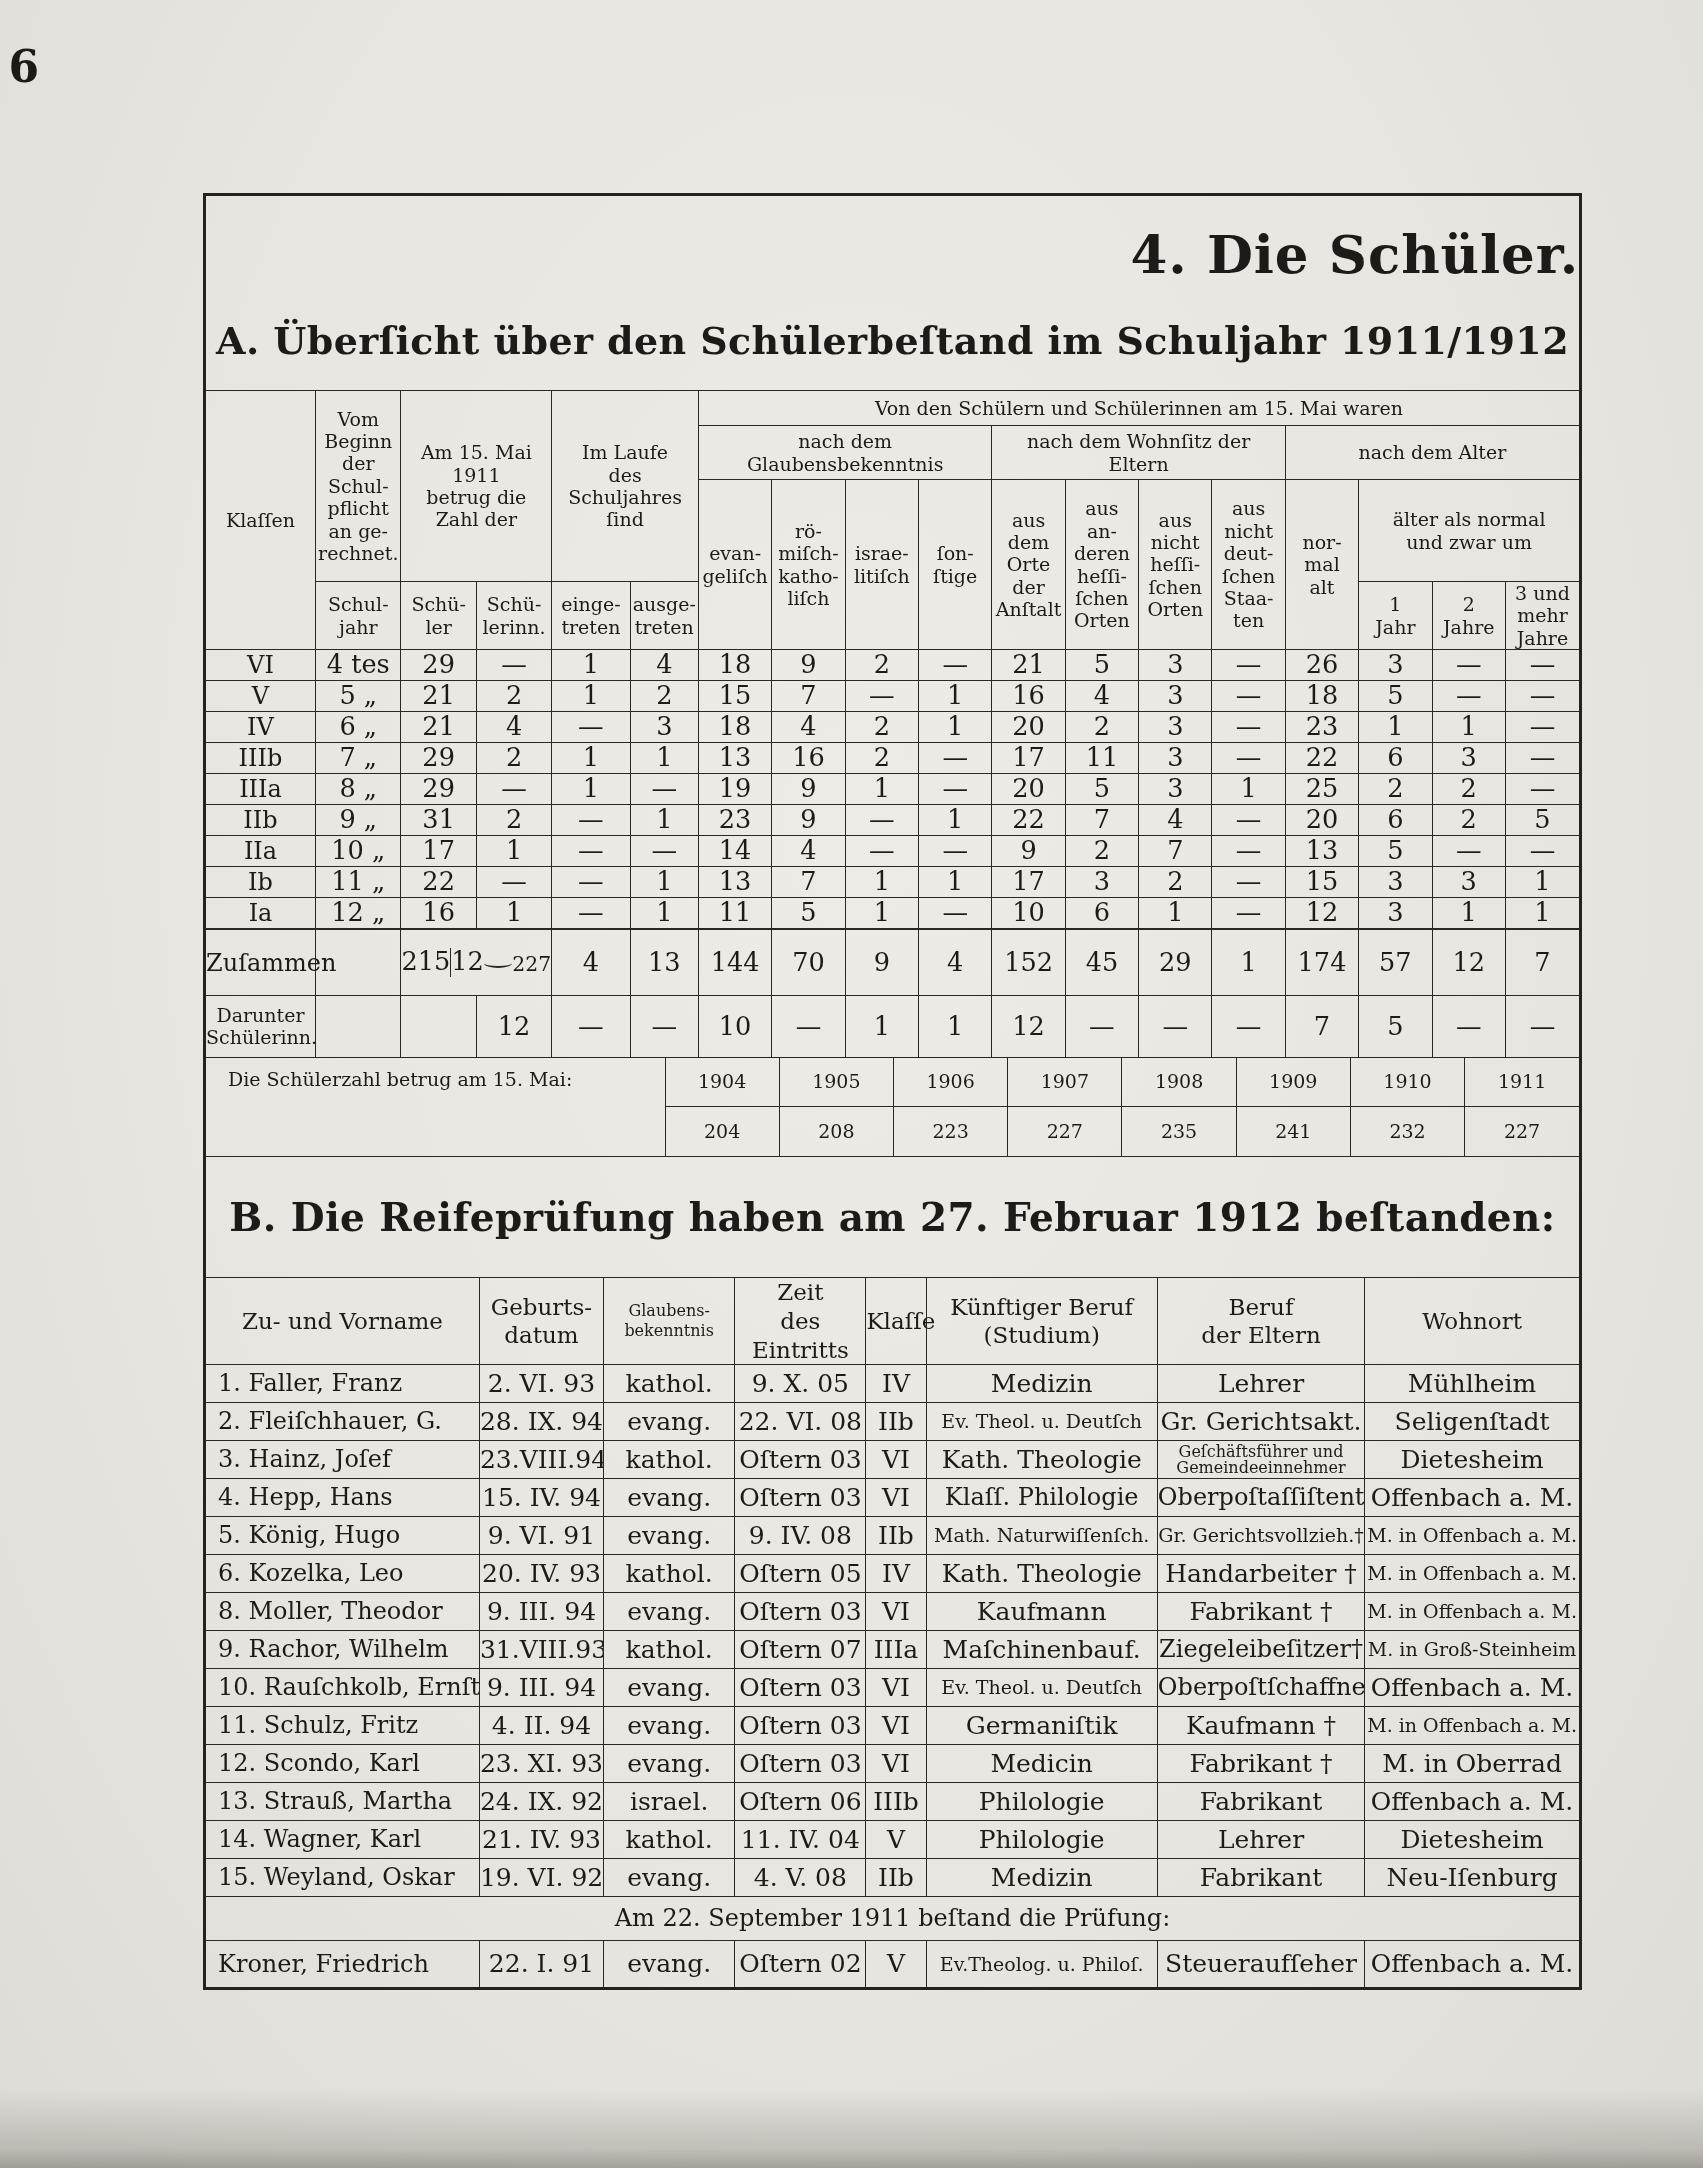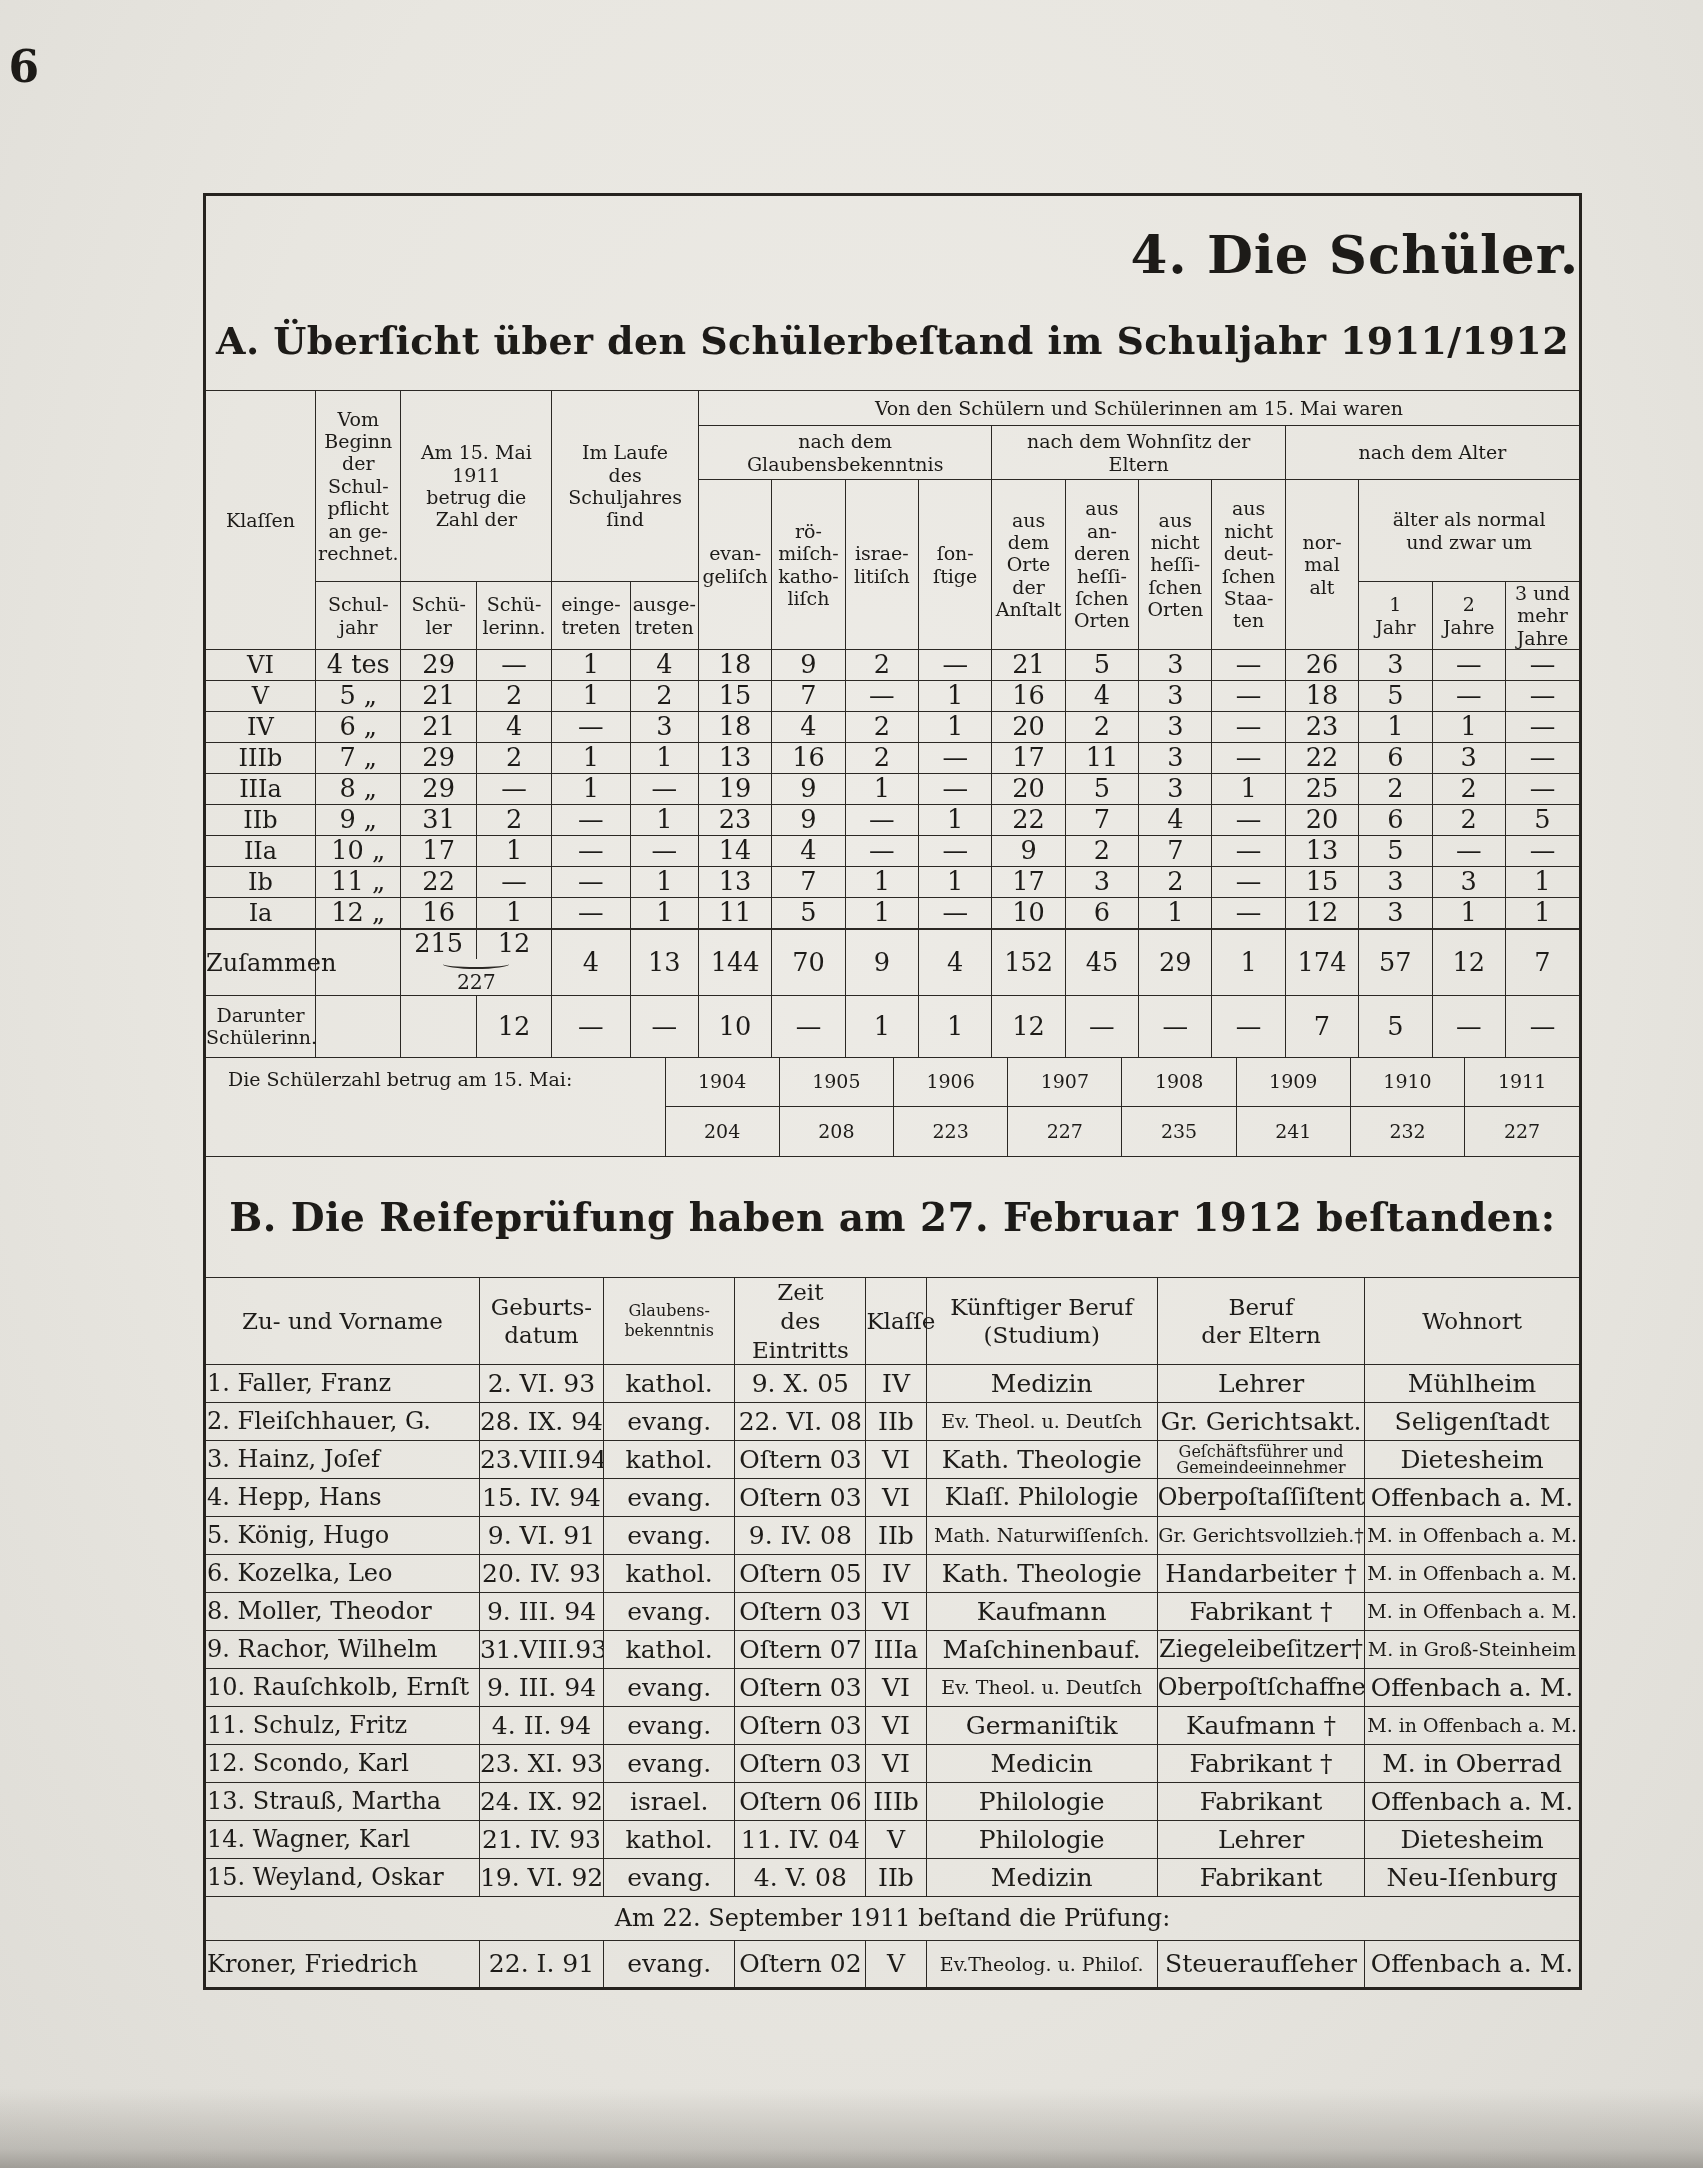--- a/index.html
+++ b/index.html
@@ -30,38 +30,38 @@
   .ta thead tr:nth-child(3) th{height:101px}
   .ta thead tr:nth-child(4) th{height:65px}
   .th-klassen{font-size:25.6px}
   .th-big{font-size:23px}
   .th-mid{font-size:20.4px}
   .ta tbody td{height:30px;font-size:25.6px;line-height:1}
   .ta td.rowlabel{font-size:24px}
   .ta tr.sum-row td{height:65px;border-top:2.6px solid #2b2824}
   .ta tr.darunter-row td{height:61px}
   .darunter-label{font-size:19px !important;white-space:pre-line;line-height:1.15 !important}
-  .combo-wrap{display:flex;flex-direction:column;align-items:center;justify-content:flex-start;height:65px}
+  .combo-wrap{display:flex;flex-direction:row;align-items:center;justify-content:flex-end;height:65px}
   .combo-top{display:flex;width:100%;align-items:flex-start}
   .combo-top span{flex:1;font-size:25.6px;line-height:27px}
   .combo-top .combo-left{border-right:1.7px solid #2b2824;height:29px}
   .combo-brace{width:66px;height:7.7px;border-bottom:2.6px solid #2b2824;border-radius:0 0 50% 50%;margin-top:0}
   .combo-total{font-size:20.4px;line-height:22px;margin-top:1.7px}
 
   
   .ty td{font-size:19px;line-height:1.05}
   .ty tr:nth-child(1) td{height:48px}
   .ty tr:nth-child(2) td{height:49px}
   .ty .years-label{text-align:left;padding-left:22px;vertical-align:top;padding-top:12px}
 
   
   .tb th{font-weight:normal;font-size:23px;white-space:pre-line;height:80px;line-height:1.25}
   .tb th.th-sm{font-size:16px}
   .tb td{height:37px;font-size:25px;line-height:1.05;white-space:nowrap;overflow:hidden}
-  .tb td.c0{text-align:left;padding-left:1px;font-size:24px}
+  .tb td.c0{text-align:left;padding-left:12px;font-size:24px}
   .tb td.sm{font-size:24px}
   .tb td.xs{font-size:19px}
   .tb td.xxs{font-size:16px;white-space:normal;line-height:1.0}
   .tb td.note-cell{font-size:24px;height:43px}
   .tb tr.kroner-row td{height:46px}
 
   .scan-shadow{position:absolute;left:0;right:0;bottom:0;height:81px;pointer-events:none;
     background:linear-gradient(to bottom,rgba(55,50,44,0) 0%,rgba(55,50,44,.20) 75%,rgba(55,50,44,.38) 100%)}
 </style>
 </head>

